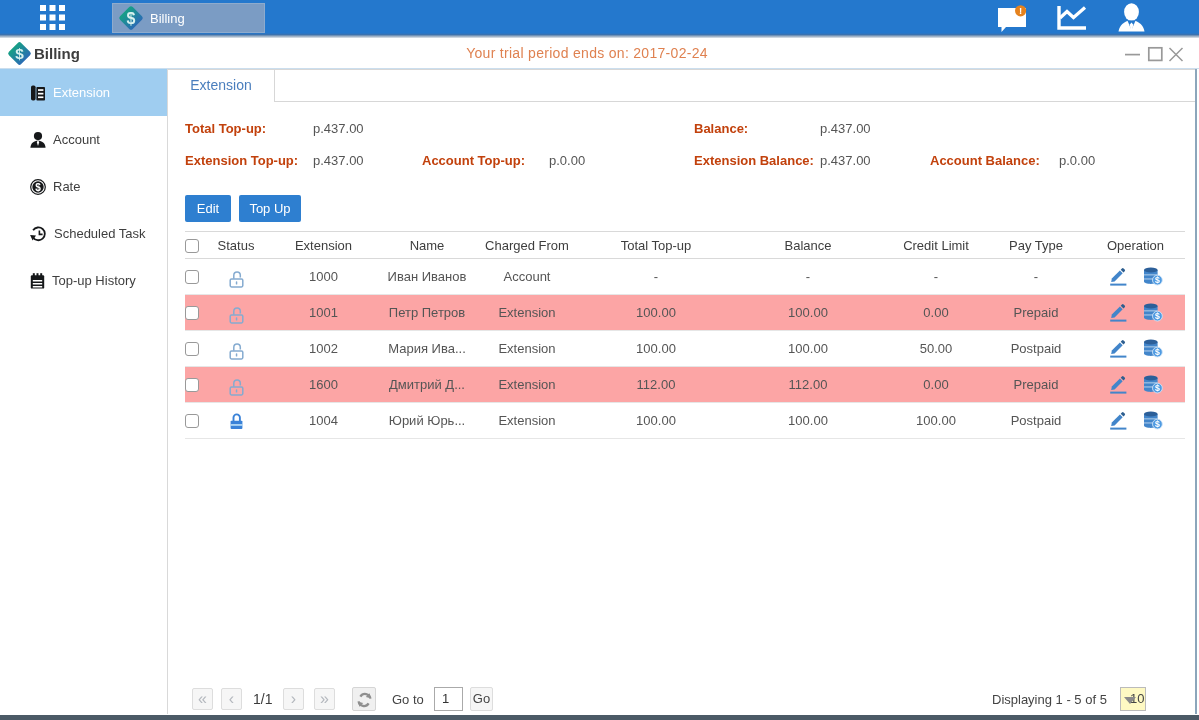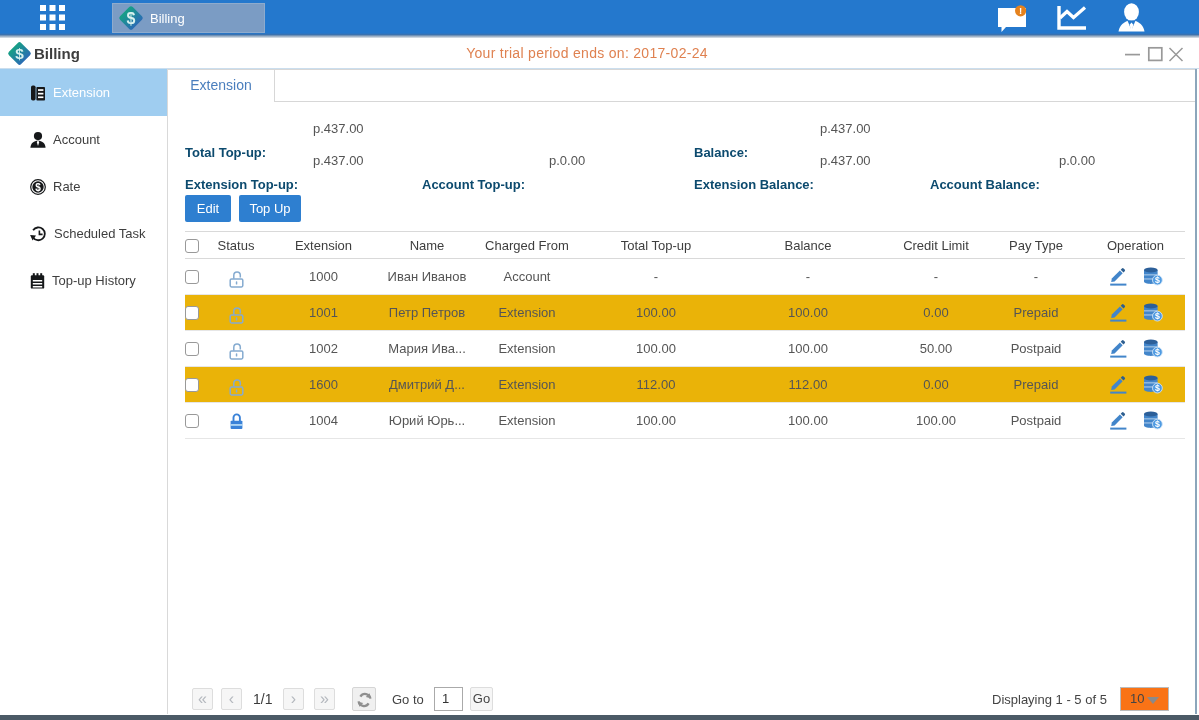--- a/index.html
+++ b/index.html
@@ -27,43 +27,43 @@
 .sbitem { height:47px; display:flex; align-items:center; color:#3e3e3e; font-size:13px; }
 .sbitem svg { margin-left:30px; margin-right:7px; flex:none; }
 .sbitem.sel { background:#9fcdf0; color:#fff; }
 
 .content { position:absolute; left:168px; top:69px; width:1031px; height:645px; background:#fff; }
 .tabstrip { position:absolute; left:0; top:0; width:1029px; height:33px;
   border-top:1px solid #d7d7d7; border-bottom:1px solid #d7d7d7; background:#fff; }
 .tab { position:absolute; left:0; top:1px; width:107px; height:32px; background:#fff;
   border-right:1px solid #d7d7d7; line-height:31px; text-align:center;
   color:#4a7ebd; font-size:14px; }
-.lbl { font-weight:bold; color:#0c4a6e;margin-top:24px; }
+.lbl { font-weight:bold; color:#c2410c; }
 .btn { position:absolute; height:27px; background:#2e7fd0; color:#fff; border:none;
   border-radius:2px; font-size:13px; font-family:"Liberation Sans",sans-serif; text-align:center; line-height:27px; }
 
 table.grid { position:absolute; left:17px; top:162px; width:1000px;
   border-collapse:collapse; table-layout:fixed; }
 table.grid th { height:27px; font-weight:normal; color:#3e3e3e; font-size:13px;
   border-top:1px solid #d9d9d9; border-bottom:1px solid #d9d9d9; text-align:center; }
 table.grid td { height:36px; text-align:center; color:#555; font-size:13px;
   border-bottom:1px solid #e6e6e6; }
-table.grid tr.alt td { background:#eab308; }
+table.grid tr.alt td { background:#fca5a5; }
 .cb { display:inline-block; width:14px; height:14px; border:1px solid #999;
   border-radius:3px; background:#fff; vertical-align:middle; }
 
 .pager { position:absolute; left:0; top:618px; width:1031px; height:27px; }
 .pbtn { position:absolute; top:1px; width:21px; height:22px; background:#f6f6f6;
   border:1px solid #ddd; border-radius:2px; text-align:center; line-height:20px;
   color:#b4b8be; font-size:16px; }
 .ptext { position:absolute; top:5px; color:#444; }
 .pinput { position:absolute; top:0; width:29px; height:24px; border:1px solid #aaa;
   text-align:left; padding-left:7px; line-height:22px; color:#333; background:#fff; }
-.dd { position:absolute; left:952px; top:0; width:49px; height:24px; border:1px solid #bbb;
-  background:#f97316; color:#444; line-height:22px; padding-left:9px; }
+.dd { position:absolute; left:952px; top:0; width:26px; height:24px; border:1px solid #bbb;
+  background:#fef9c3; color:#444; line-height:22px; padding-left:9px; }
 .dd:after { content:""; position:absolute; right:9px; top:9px; border-left:6px solid transparent;
   border-right:6px solid transparent; border-top:7px solid #8a8a8a; }
 .bottomstrip { position:absolute; left:0; top:715px; width:1199px; height:5px; background:#4b5a66; }
 .rightborder { position:absolute; left:1195px; top:69px; width:2px; height:645px; background:#8ca6bb; }
 </style>
 </head>
 <body>
 <div class="topbar">
   <svg class="gridicon" width="25" height="25" viewBox="0 0 25 25">
     <g fill="#fff">

